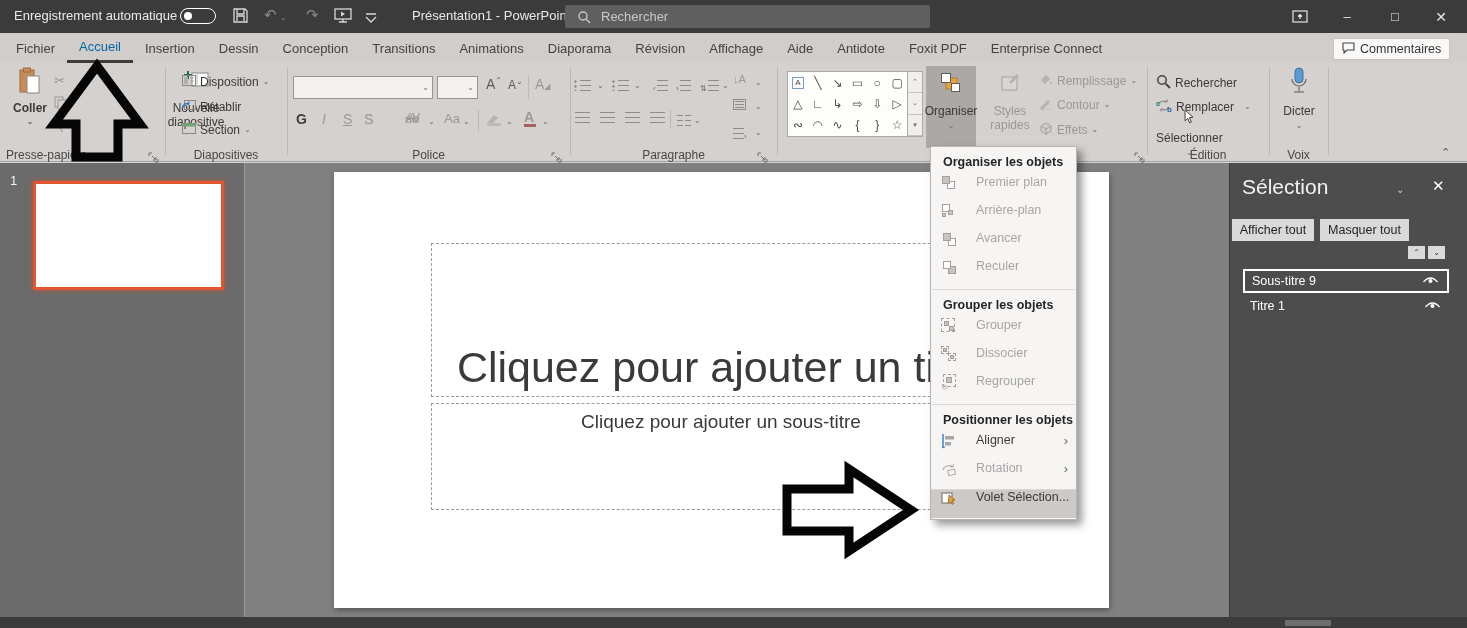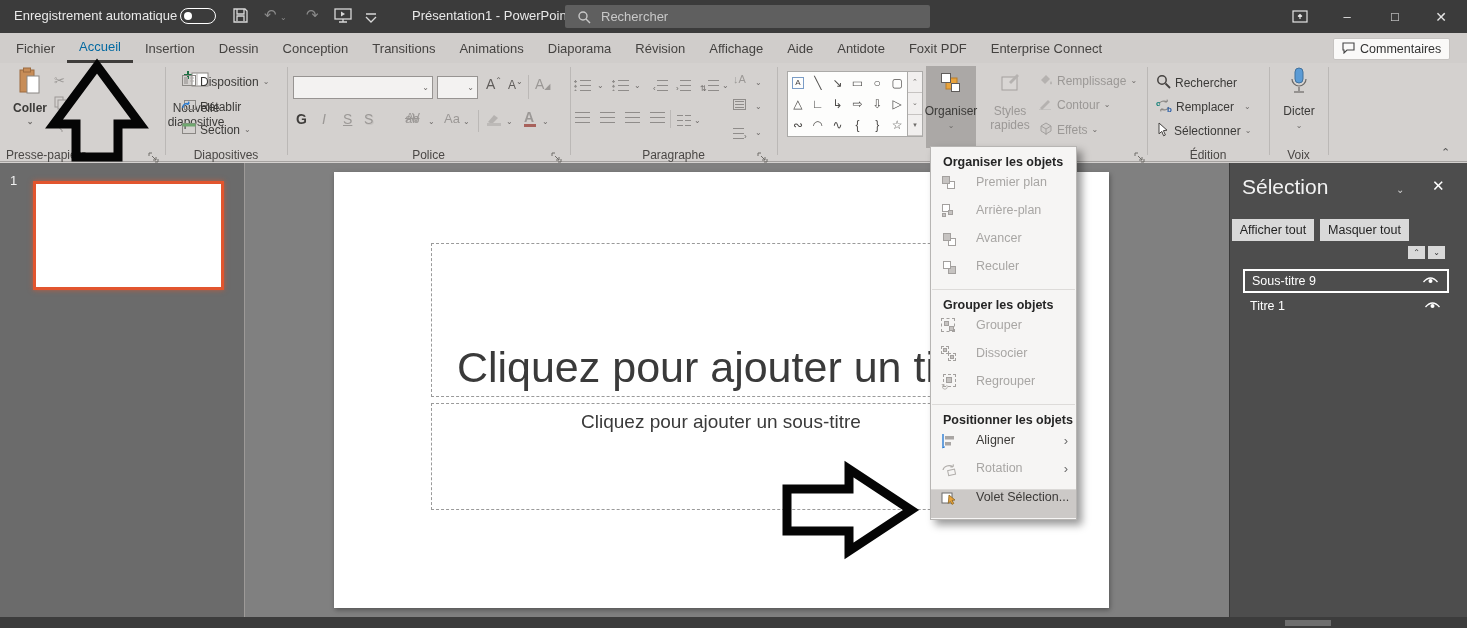--- a/index.html
+++ b/index.html
@@ -395,21 +395,21 @@
     <div class="smallrow" style="left:1156px;top:35px;">
       <span><svg width="16" height="15">
             <path d="M3 6 a5 4 0 0 1 8 -2 M11 4 l-2.4 0 M11 4 l0.3 -2.4" fill="none" stroke="#8a8784" stroke-width="1.2"></path>
             <path d="M13 9 a5 4 0 0 1 -8 2 M5 11 l2.4 0 M5 11 l-0.3 2.4" fill="none" stroke="#8a8784" stroke-width="1.2"></path>
             <text x="11" y="14" font-size="8" fill="#2b5fa8" font-weight="bold">b</text>
             <text x="0" y="8" font-size="8" fill="#13837b" font-weight="bold">c</text>
           </svg></span>
       <span>Remplacer</span>
       <span class="chev" style="margin-left:6px;">⌄</span>
     </div>
-    <div class="smallrow" style="left:1156px;top:59px;">
+    <div class="smallrow" style="left:1156px;top:46px;flex-direction:column;">
       <span><svg width="14" height="15">
             <path d="M3 1 L11 8.2 L7.4 8.6 L9.4 13 L7.6 13.8 L5.8 9.4 L3 11.8 Z" fill="#fff" stroke="#454240"></path>
           </svg></span>
       <span>Sélectionner</span>
       <span class="chev">⌄</span>
     </div>
     <span class="grp-label" style="left:1147px;width:122px;">Édition</span>
 
     <div class="bigbtn" style="left:1277px;top:4px;width:44px;">
       <span>

